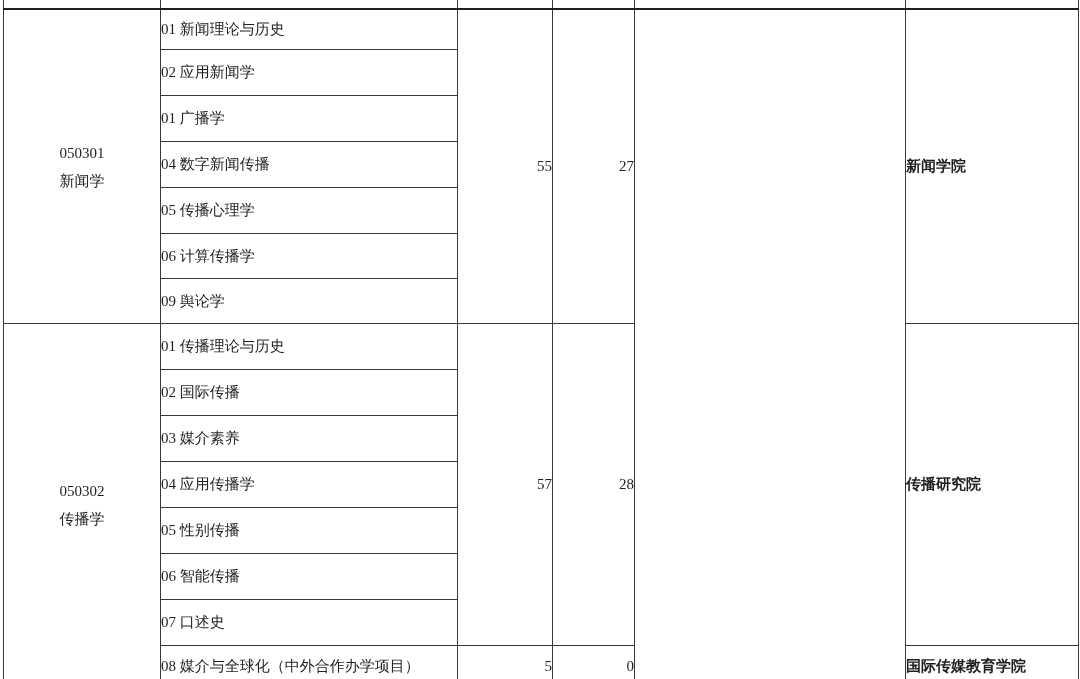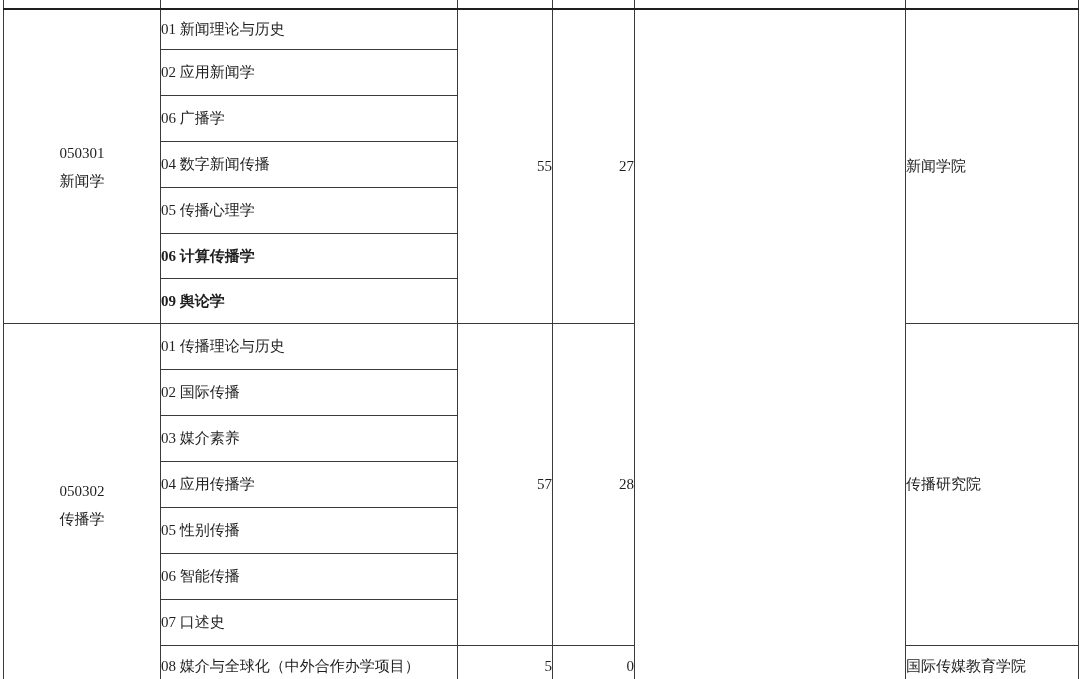--- a/index.html
+++ b/index.html
@@ -19,28 +19,28 @@
     padding:0;margin:8px;
     font-size:15px;line-height:1.25;
     vertical-align:middle;
     overflow:hidden;
     background:#fff;
   }
   
   tr.rh-sliver-t td{height:8px;}
   tr.rh-39 td{height:39px;}
   tr.rh-45 td{height:45px;}
-  tr.rh-44 td{height:44px;font-weight:bold;}
+  tr.rh-44 td{height:44px;}
   tr.rh-40 td{height:40px;}
   
   td.major{ text-align:center; padding-left:10px; }
   td.major .ln{ line-height:28px; }
   td.dir{ text-align:left; padding-left:10px; }
   td.num{ text-align:right; }
-  td.college{ text-align:left; padding-left:8px; }
+  td.college{ text-align:left; padding-left:8px;font-weight:bold; }
   
   tr.cut-top td{ border-top:none; border-bottom:2px solid #1f1f1f; }
   td.bt2{ border-top:2px solid #1f1f1f; }
   td.bb2{ border-bottom:2px solid #1f1f1f; }
   td.open-b{ border-bottom:none; }
 </style>
 </head>
 <body>
 
 <div class="canvas">
@@ -72,21 +72,21 @@
       <td class="dir">01 新闻理论与历史</td>
       <td class="num" rowspan="7">55</td>
       <td class="num" rowspan="7">27</td>
       <td class="open-b" rowspan="16"></td>
       <td class="college" rowspan="7">新闻学院</td>
     </tr>
     <tr class="rh-45">
       <td class="dir">02 应用新闻学</td>
     </tr>
     <tr class="rh-45">
-      <td class="dir">06 广播学</td>
+      <td class="dir">01 广播学</td>
     </tr>
     <tr class="rh-45">
       <td class="dir">04 数字新闻传播</td>
     </tr>
     <tr class="rh-45">
       <td class="dir">05 传播心理学</td>
     </tr>
     <tr class="rh-44">
       <td class="dir">06 计算传播学</td>
     </tr>

